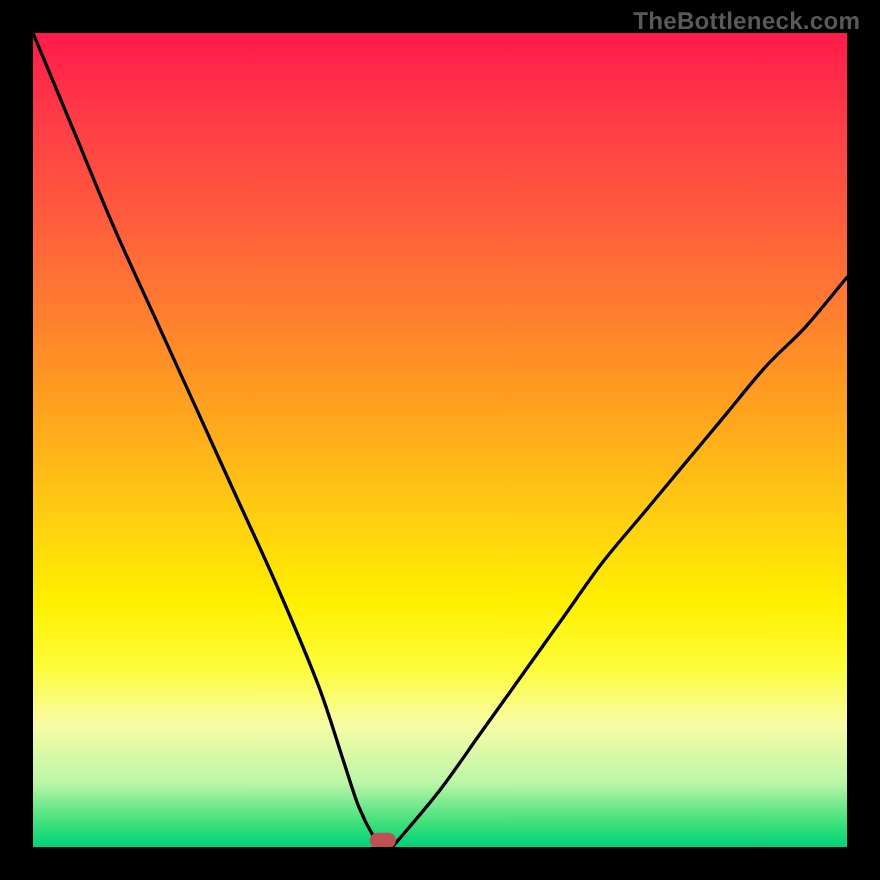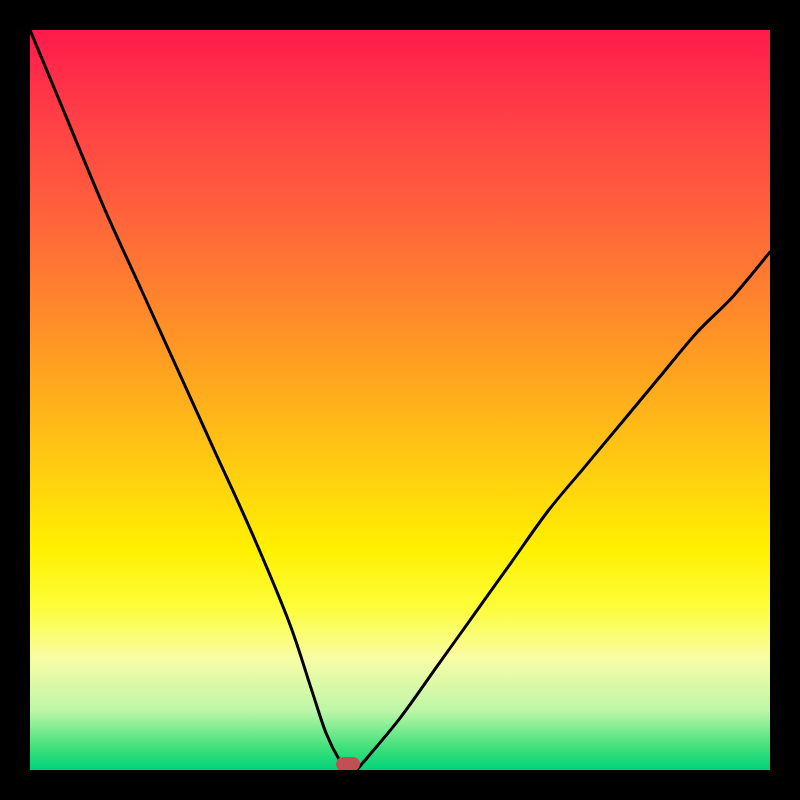--- a/index.html
+++ b/index.html
@@ -22,20 +22,21 @@
       #00d27b 100%);
   }
   svg.curve{position:absolute;inset:0}
   
   .marker{position:absolute;width:24px;height:14px;border-radius:7px;background:#c05054;transform:translate(-50%,-50%)}
 </style>
 </head>
 <body>
 
 <div class="frame">
+  <div class="watermark">TheBottleneck.com</div>
 
   <div class="plot">
     <div class="gradient"></div>
 
     <svg class="curve" viewBox="0 0 740 740" preserveAspectRatio="none">
       <path fill="none" stroke="#000" stroke-width="3" stroke-linecap="round" d="M 0 0 C 6.166666666666667 14.799999999999992, 24.666666666666664 59.199999999999946, 37 88.79999999999995 C 49.333333333333336 118.39999999999996, 61.666666666666664 149.23333333333335, 74 177.60000000000002 C 86.33333333333333 205.9666666666667, 98.66666666666667 231.86666666666667, 111 259 C 123.33333333333333 286.1333333333333, 135.66666666666666 313.26666666666665, 148 340.4 C 160.33333333333334 367.5333333333333, 172.66666666666666 394.6666666666667, 185 421.8 C 197.33333333333334 448.93333333333334, 209.66666666666666 474.8333333333333, 222 503.2 C 234.33333333333334 531.5666666666666, 249.13333333333333 566.1, 259 592 C 268.8666666666667 617.9, 275.0333333333333 640.1, 281.2 658.6 C 287.3666666666667 677.1, 291.06666666666666 690.6666666666666, 296 703 C 300.93333333333334 715.3333333333334, 307.1 726.4333333333334, 310.8 732.6 C 314.5 738.7666666666667, 315.73333333333335 738.7666666666667, 318.2 740 C 320.66666666666663 741.2333333333333, 323.1333333333333 741.2333333333333, 325.6 740 C 328.0666666666667 738.7666666666667, 325.6 741.2333333333333, 333 732.6 C 340.4 723.9666666666667, 357.66666666666663 704.2333333333333, 370 688.2 C 382.33333333333337 672.1666666666667, 394.66666666666674 653.6666666666666, 407.00000000000006 636.4 C 419.33333333333337 619.1333333333333, 431.6666666666667 601.8666666666667, 444 584.6 C 456.3333333333333 567.3333333333334, 468.6666666666667 550.0666666666666, 481 532.8 C 493.3333333333333 515.5333333333333, 505.6666666666667 497.0333333333333, 518 481 C 530.3333333333334 464.9666666666667, 542.6666666666666 451.40000000000003, 555 436.6 C 567.3333333333334 421.8, 579.6666666666666 407.00000000000006, 592 392.20000000000005 C 604.3333333333334 377.40000000000003, 616.6666666666666 362.59999999999997, 629 347.79999999999995 C 641.3333333333334 332.99999999999994, 653.6666666666666 316.9666666666667, 666 303.40000000000003 C 678.3333333333334 289.83333333333337, 690.6666666666666 279.96666666666664, 703 266.4 C 715.3333333333334 252.83333333333331, 733.8333333333334 229.4, 740 222"></path>
     </svg>
 
     <div class="marker" style="left: 318.2px; top: 734px;"></div>
   </div>

